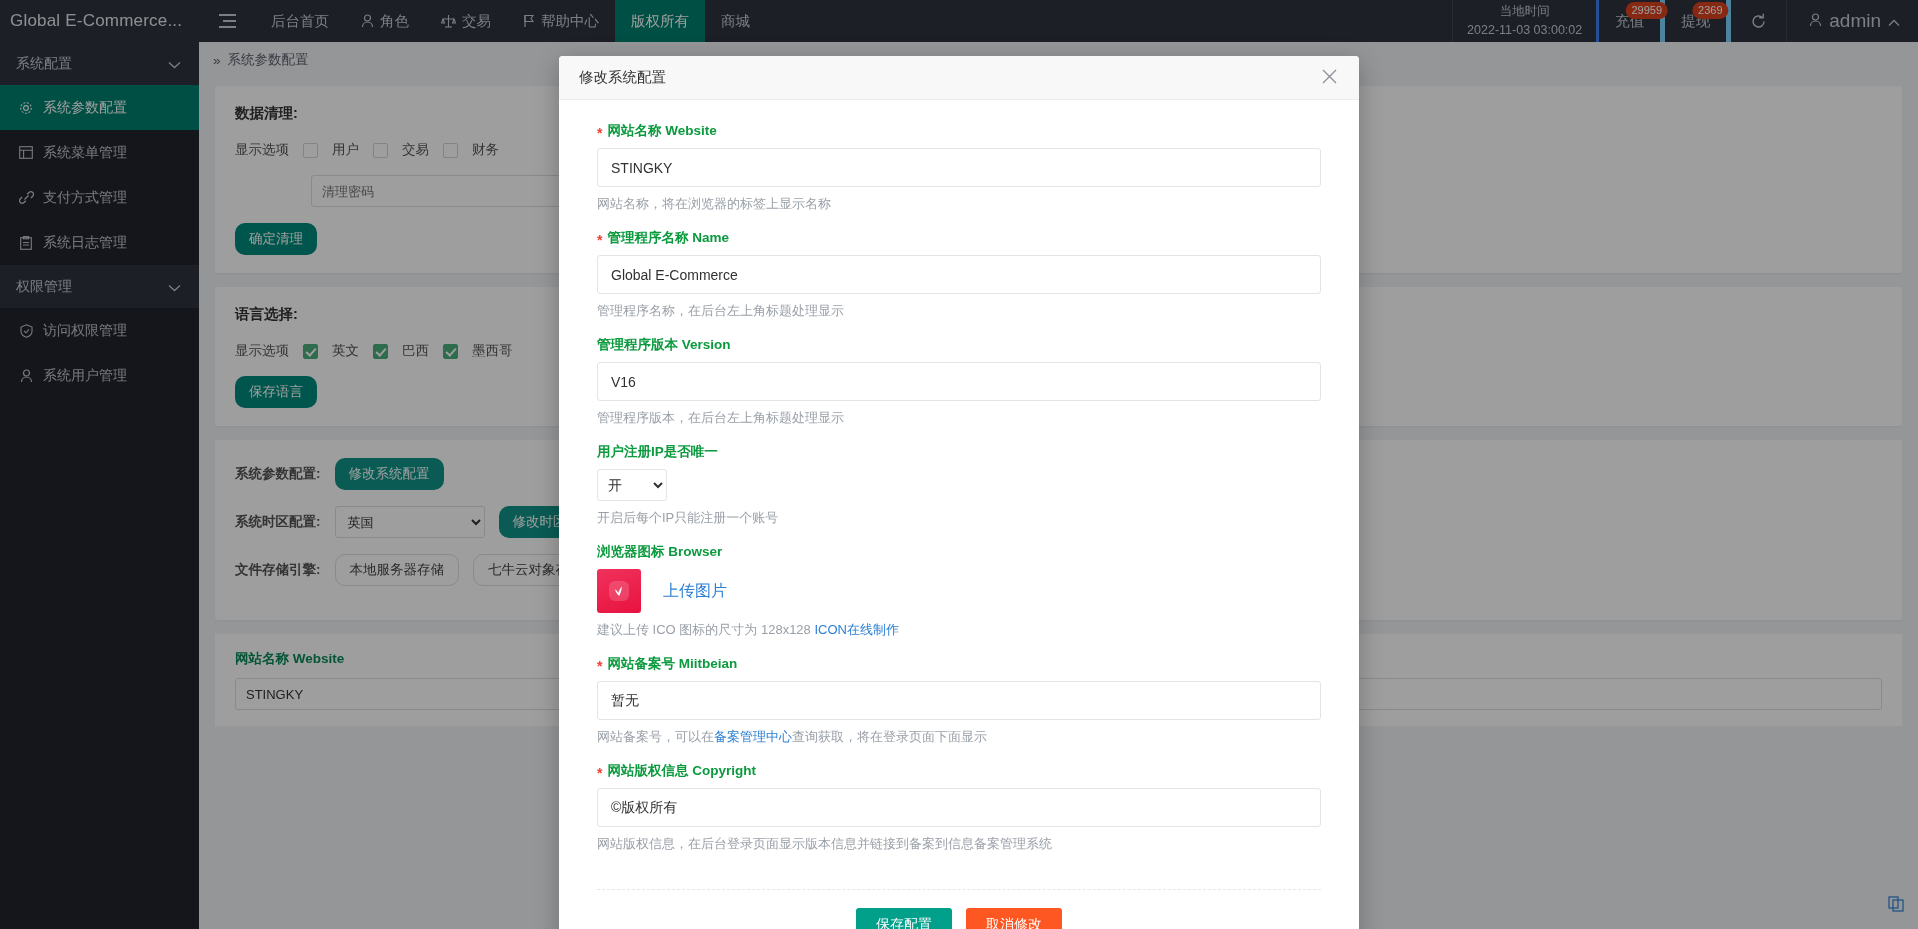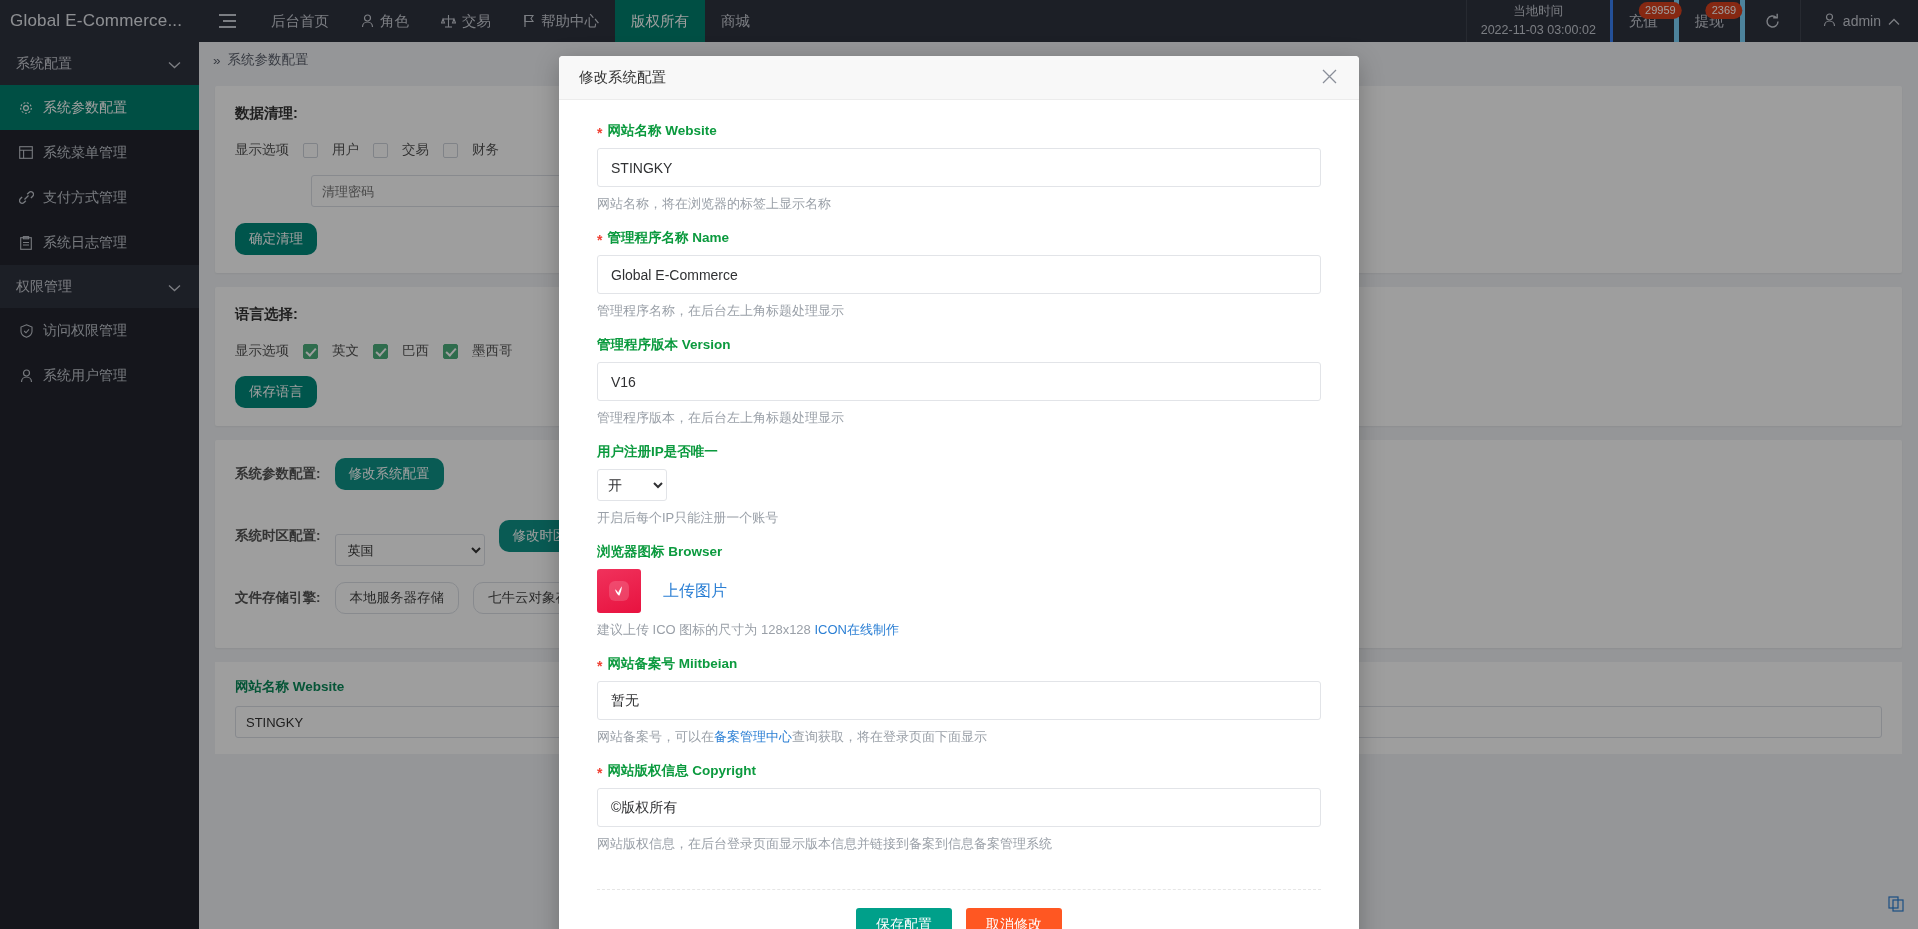--- a/index.html
+++ b/index.html
@@ -69,21 +69,21 @@
     padding: 3px 6px; border-radius: 9px;
     white-space: nowrap;
   }
   .refresh {
     display:flex; align-items:center; justify-content:center;
     width: 56px; cursor:pointer; color:#c7cbd3;
     border-right: 1px solid #40444f;
   }
   .userbox {
     display:flex; align-items:center; gap:7px;
-    padding: 0 18px 0 22px; font-size: 14px; color:#c7cbd3; cursor:pointer;
+    padding: 0 18px 0 22px; font-size: 19px; color:#c7cbd3; cursor:pointer;
     white-space: nowrap;
   }
 
   
   .sidebar {
     position:absolute; top:42px; left:0;
     width:199px; height:887px;
     background:#22252e;
     z-index: 4;
   }
@@ -450,21 +450,21 @@
       <button class="btn btn-teal">保存语言</button>
     </div>
 
     <div class="card">
       <div class="row">
         <span class="lbl" style="font-weight:bold;">系统参数配置:</span>
         <button class="btn btn-teal2">修改系统配置</button>
       </div>
       <div class="row">
         <span class="lbl" style="font-weight:bold;">系统时区配置:</span>
-        <select class="sel" style="width:150px;margin-top:28px;">
+        <select class="sel" style="width:150px;">
           <option>英国</option>
         </select>
         <button class="btn btn-teal2">修改时区配置</button>
       </div>
       <div class="row">
         <span class="lbl" style="font-weight:bold;">文件存储引擎:</span>
         <button class="btn btn-plain">本地服务器存储</button>
         <button class="btn btn-plain">七牛云对象存储</button>
         <button class="btn btn-plain">阿里云对象存储</button>
       </div>

